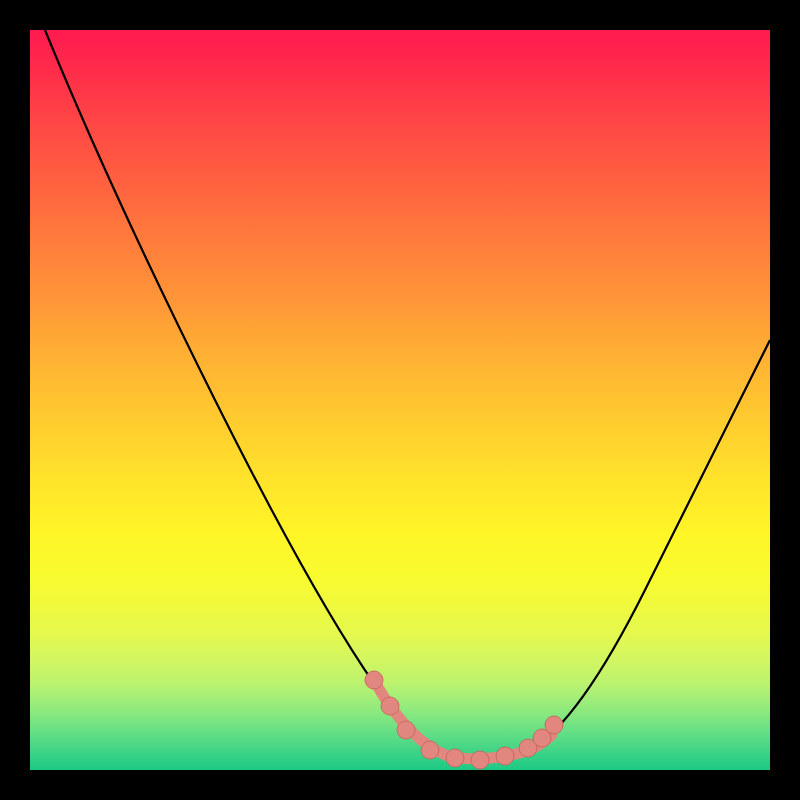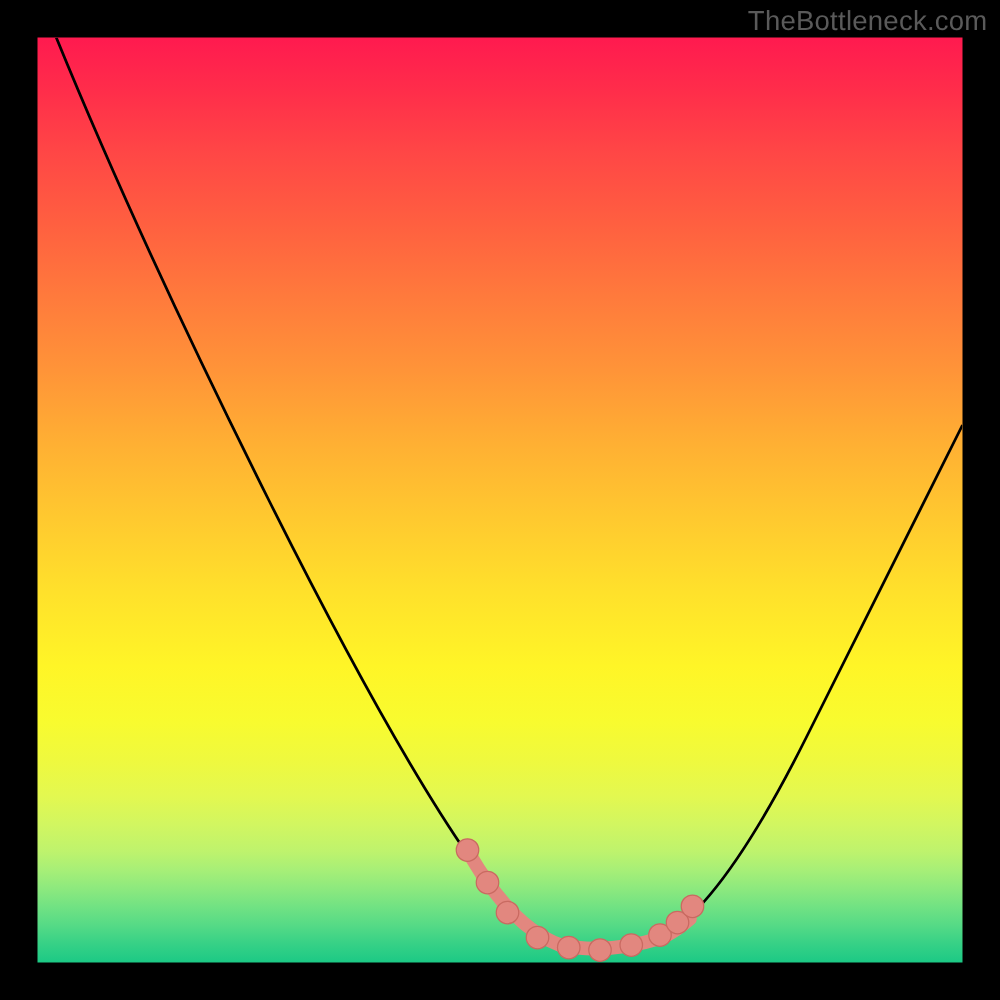--- a/index.html
+++ b/index.html
@@ -65,21 +65,20 @@
     left: 0; top: 0;
     width: 740px;
     height: 740px;
   }
 </style>
 </head>
 <body>
 
 <div class="outer">
 
-  <div class="watermark">TheBottleneck.com</div>
 
   <div class="plot">
 
     <svg class="curve" viewBox="0 0 740 740" preserveAspectRatio="none">
 
       <path d="M 15 0
                C 60 110, 110 220, 185 370
                C 245 490, 300 590, 345 655
                C 375 698, 398 720, 420 726
                C 445 732, 470 730, 500 720

